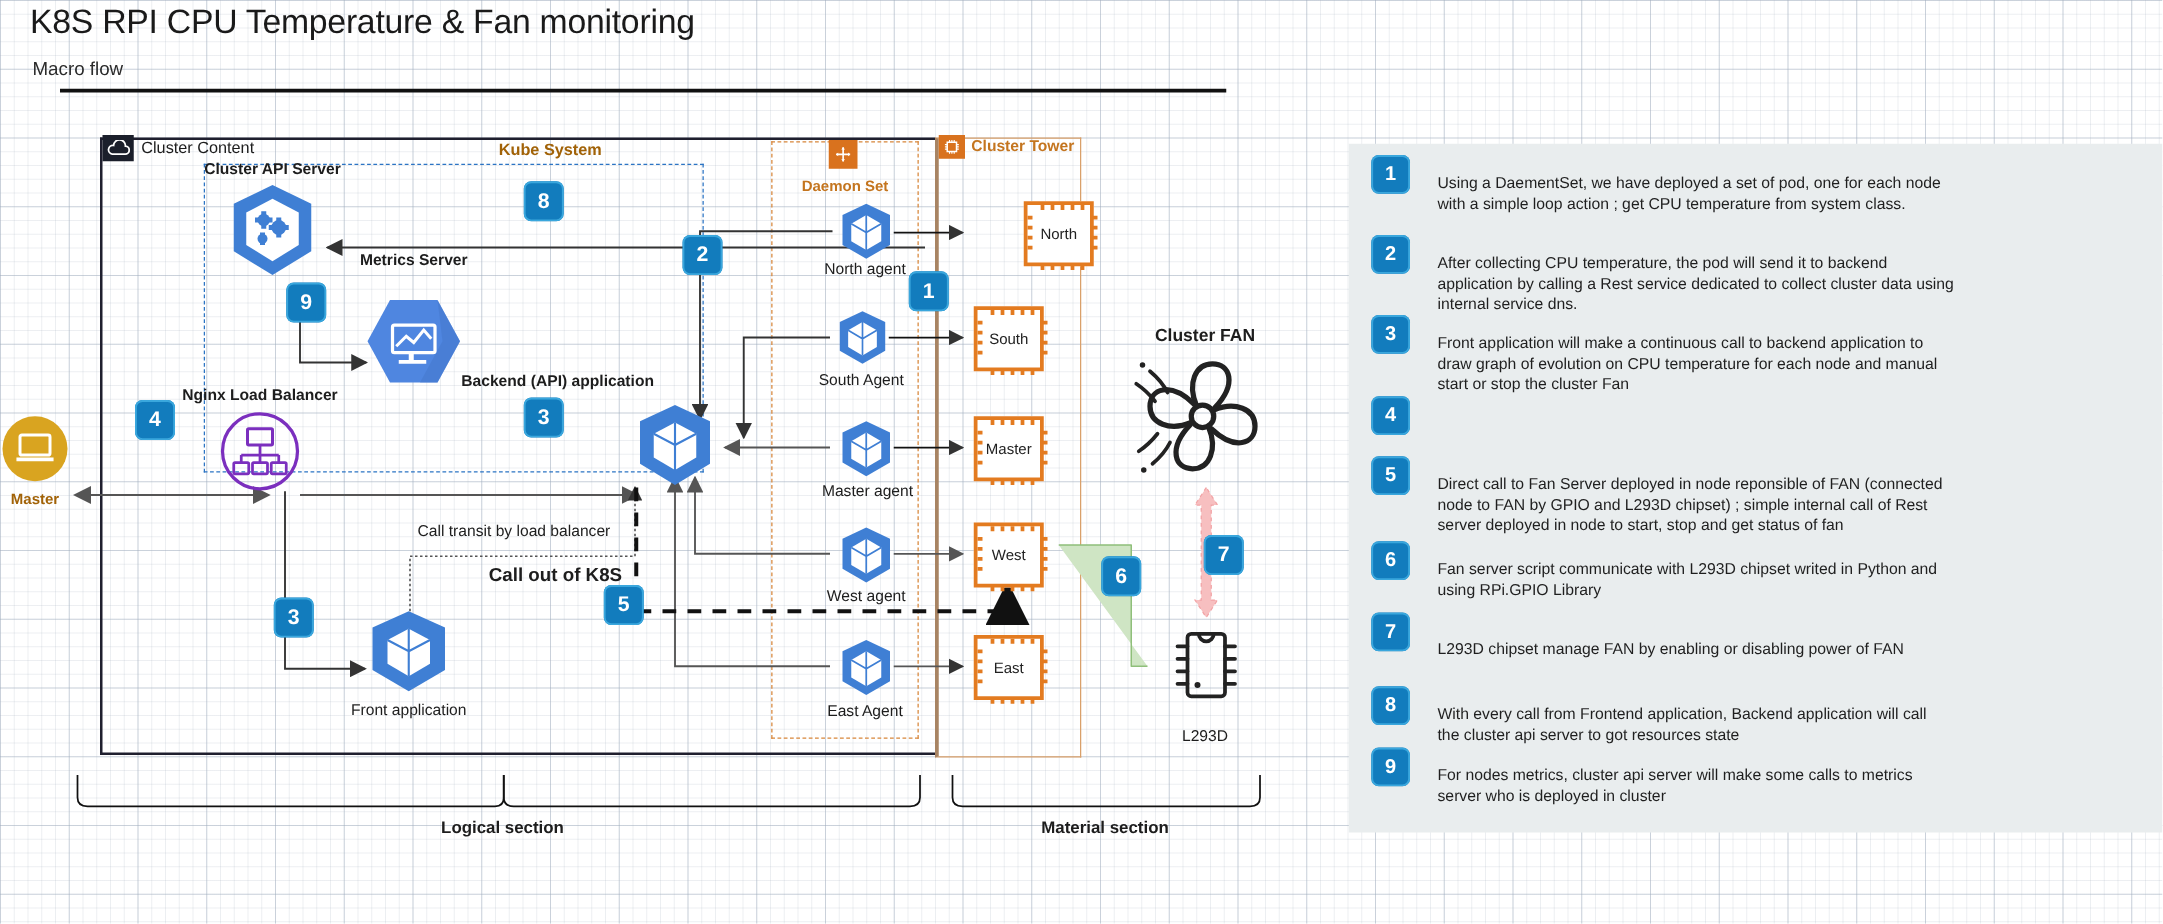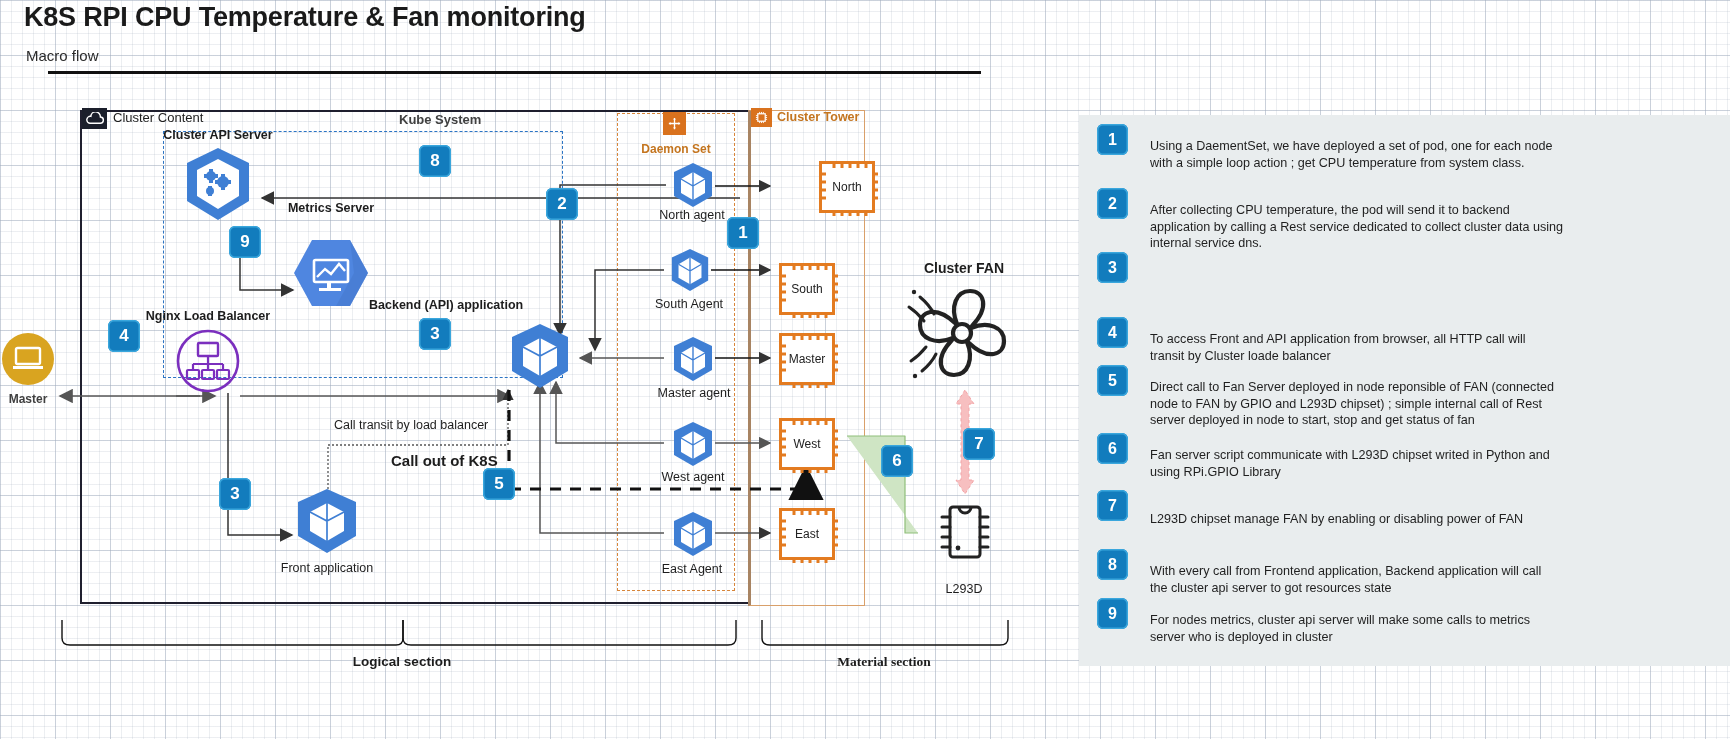--- a/index.html
+++ b/index.html
@@ -25,37 +25,37 @@
       linear-gradient(to bottom, rgba(170,180,195,0.22) 1px, transparent 1px),
       linear-gradient(to right, rgba(150,165,185,0.42) 1px, transparent 1px),
       linear-gradient(to bottom, rgba(150,165,185,0.42) 1px, transparent 1px);
     background-size: 11px 11px, 11px 11px, 55px 55px, 55px 55px;
   }
 
   
   #header { position:absolute; left:0; top:0; width:985px; }
   #title {
     position:absolute; left:24px; top:2px;
-    font-size: 27px; font-weight: bold; letter-spacing: -0.2px;
+    font-size: 27px; font-weight: normal; letter-spacing: -0.2px;
     white-space: nowrap;
   }
   #subtitle {
     position:absolute; left:26px; top:47px;
     font-size: 15px; color:#2b2b2b;
   }
   #headerRule {
     position:absolute; left:48px; top:71px; width:933px; height:3px;
     background:#111111;
   }
 
   
   .lbl { position:absolute; white-space:nowrap; font-size:12.5px; color:#1d1d1d; }
   .lbl.b  { font-weight:bold; }
   .lbl.c  { transform:translateX(-50%); }
-  .lbl.blue   { color:#404040; font-weight:bold; }
+  .lbl.blue   { color:#a16207; font-weight:bold; }
   .lbl.orange { color:#c4751f; font-weight:bold; }
 
   
   .box { position:absolute; box-sizing:border-box; }
   #clusterContent {
     left:80px; top:110px; width:668px; height:494px;
     border:2px solid #1f1f2e; border-right:none;
     background:transparent;
   }
   #clusterContentTab {
@@ -334,21 +334,21 @@
 <div class="lbl c" style="left:692px; top:562px;">East Agent</div>
 
 <div class="chip" style="left:779px; top:161px;margin-left:40px;">
   <svg width="56" height="52" viewBox="0 0 56 52" style="position:absolute;left:0;top:0">
     <g stroke="#e37b20" stroke-width="3">
       <path d="M12 -3v7M20 -3v7M28 -3v7M36 -3v7M44 -3v7M12 48v7M20 48v7M28 48v7M36 48v7M44 48v7M-3 10h7M-3 18h7M-3 26h7M-3 34h7M52 10h7M52 18h7M52 26h7M52 34h7"></path>
     </g>
   </svg>
   <span>North</span>
 </div>
-<div class="chip" style="left:779px; top:263px;text-align:center;">
+<div class="chip" style="left:779px; top:245px;text-align:center;">
   <svg width="56" height="52" viewBox="0 0 56 52" style="position:absolute;left:0;top:0">
     <g stroke="#e37b20" stroke-width="3">
       <path d="M12 -3v7M20 -3v7M28 -3v7M36 -3v7M44 -3v7M12 48v7M20 48v7M28 48v7M36 48v7M44 48v7M-3 10h7M-3 18h7M-3 26h7M-3 34h7M52 10h7M52 18h7M52 26h7M52 34h7"></path>
     </g>
   </svg>
   <span>South</span>
 </div>
 <div class="chip" style="left:779px; top:333px;">
   <svg width="56" height="52" viewBox="0 0 56 52" style="position:absolute;left:0;top:0">
     <g stroke="#e37b20" stroke-width="3">
@@ -403,21 +403,21 @@
       <path d="M12 16 H4 M12 26 H4 M12 36 H4 M12 46 H4 M42 16 H50 M42 26 H50 M42 36 H50 M42 46 H50"></path>
     </g>
     <circle cx="20" cy="47" r="2.4" fill="#222"></circle>
   </svg>
 </div>
 <div class="lbl c" style="left:964px; top:582px; font-size:12.5px;">L293D</div>
 
 <div class="lbl" style="left:334px; top:418px; font-size:12.5px;">Call transit by load balancer</div>
 <div class="lbl b" style="left:391px; top:452px; font-size:15px;">Call out of K8S</div>
 <div class="lbl b c" style="left:402px; top:654px; font-size:13.5px;">Logical section</div>
-<div class="lbl b c" style="left:884px; top:654px; font-size:13.5px;font-family:Liberation Serif, serif;">Material section</div>
+<div class="lbl b c" style="left:884px; top:654px; font-size:13.5px;">Material section</div>
 
 <div class="badge" style="left:727px; top:217px;">1</div>
 <div class="badge" style="left:546px; top:188px;">2</div>
 <div class="badge" style="left:419px; top:318px;">3</div>
 <div class="badge" style="left:219px; top:478px;">3</div>
 <div class="badge" style="left:108px; top:320px;">4</div>
 <div class="badge" style="left:483px; top:468px;">5</div>
 <div class="badge" style="left:881px; top:445px;">6</div>
 <div class="badge" style="left:963px; top:428px;">7</div>
 <div class="badge" style="left:419px; top:145px;">8</div>
@@ -427,24 +427,24 @@
   <div class="leg-row" style="left:18px; top:9px;">
     <div class="leg-badge">1</div>
     <div class="leg-txt">Using a DaementSet, we have deployed a set of pod, one for each node with a simple loop action ; get CPU temperature from system class.</div>
   </div>
   <div class="leg-row" style="left:18px; top:73px;">
     <div class="leg-badge">2</div>
     <div class="leg-txt">After collecting CPU temperature, the pod will send it to backend application by calling a Rest service dedicated to collect cluster data using internal service dns.</div>
   </div>
   <div class="leg-row" style="left:18px; top:137px;">
     <div class="leg-badge">3</div>
+    <div class="leg-txt" style="max-width:412px">Front application will make a continuous call to backend application to draw graph of evolution on CPU temperature for each node and manual start or stop the cluster Fan</div>
   </div>
   <div class="leg-row" style="left:18px; top:202px;">
     <div class="leg-badge">4</div>
-    <div class="leg-txt" style="max-width:400px">To access Front and API application from browser, all HTTP call will transit by Cluster loade balancer</div>
   </div>
   <div class="leg-row" style="left:18px; top:250px;">
     <div class="leg-badge">5</div>
     <div class="leg-txt" style="max-width:412px">Direct call to Fan Server deployed in node reponsible of FAN (connected node to FAN by GPIO and L293D chipset) ; simple internal call of Rest server deployed in node to start, stop and get status of fan</div>
   </div>
   <div class="leg-row" style="left:18px; top:318px;">
     <div class="leg-badge">6</div>
     <div class="leg-txt" style="max-width:406px">Fan server script communicate with L293D chipset writed in Python and using RPi.GPIO Library</div>
   </div>
   <div class="leg-row" style="left:18px; top:375px;">

